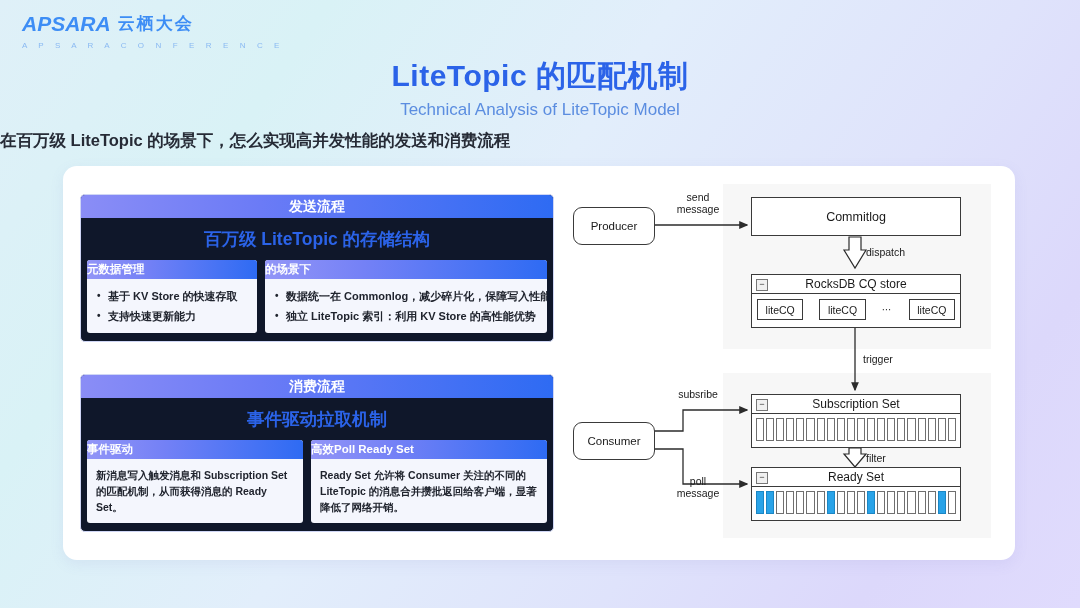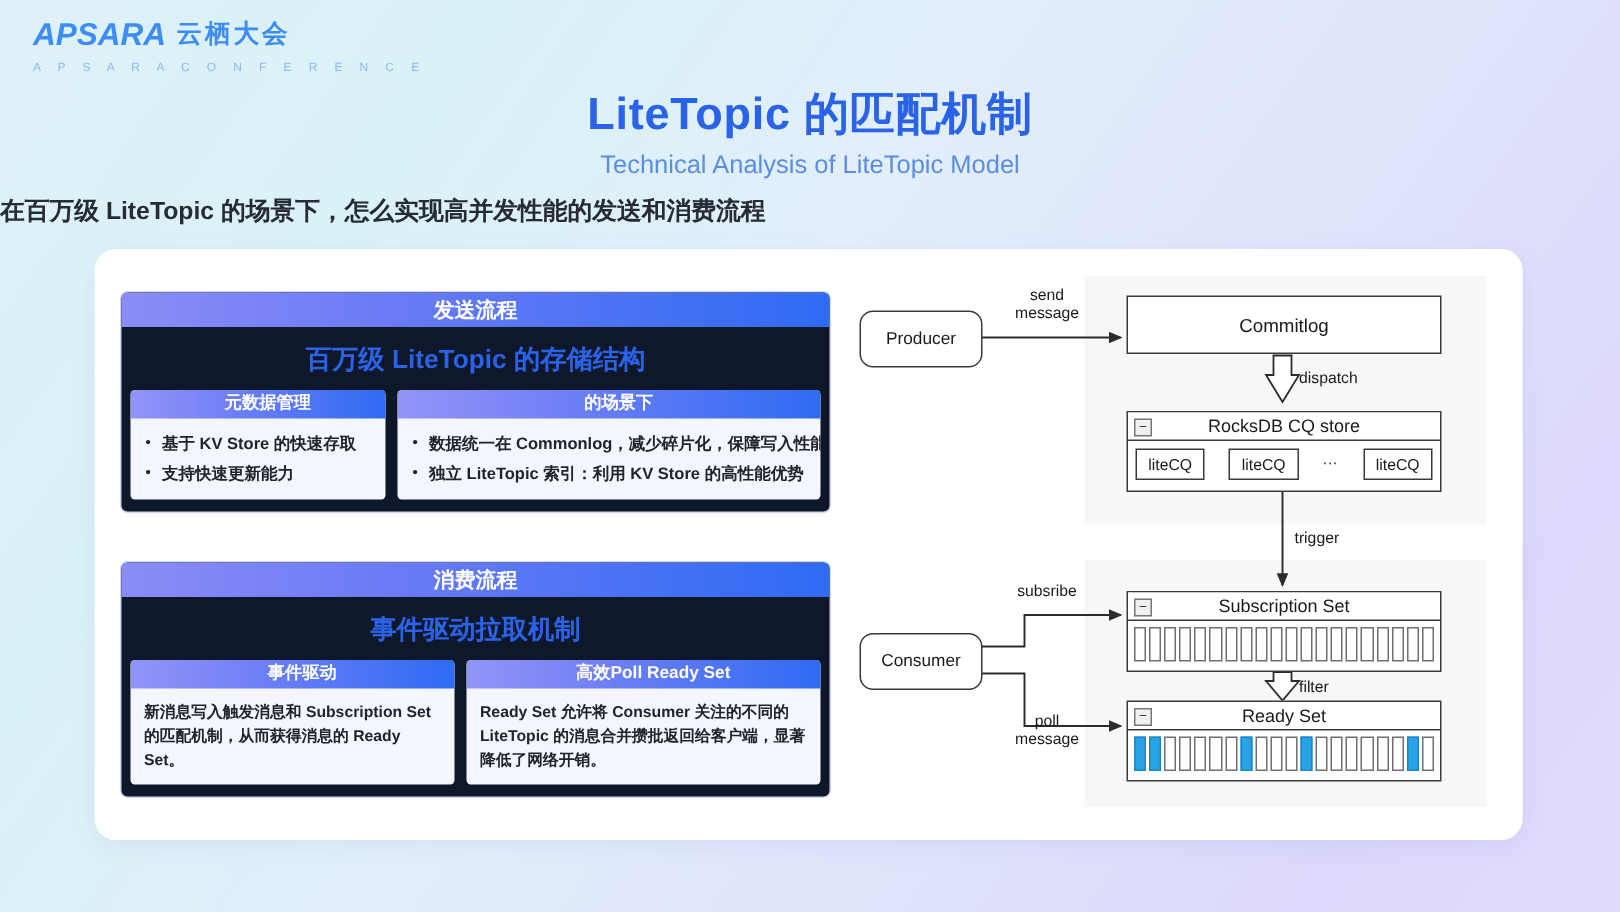--- a/index.html
+++ b/index.html
@@ -127,26 +127,25 @@
   .col-left  { width: 170px; }
   .col-right { flex: 1; }
   .col {
     background: #f4f6fd;
     border-radius: 3px;
     overflow: hidden;
   }
   .col-header {
     height: 19px;
     line-height: 19px;
-    text-align: center;
+    text-align: left;
     color: #ffffff;
     font-size: 11.5px;
     font-weight: bold;
     background: linear-gradient(90deg, #9295f7 0%, #7481f6 35%, #2e6bf3 100%);
-    padding-left: 13px;
   }
   .bullets {
     padding: 7px 6px 7px 8px;
   }
   .bullet {
     font-size: 11px;
     font-weight: bold;
     color: #20242e;
     line-height: 14px;
     padding: 3px 0 3px 13px;

